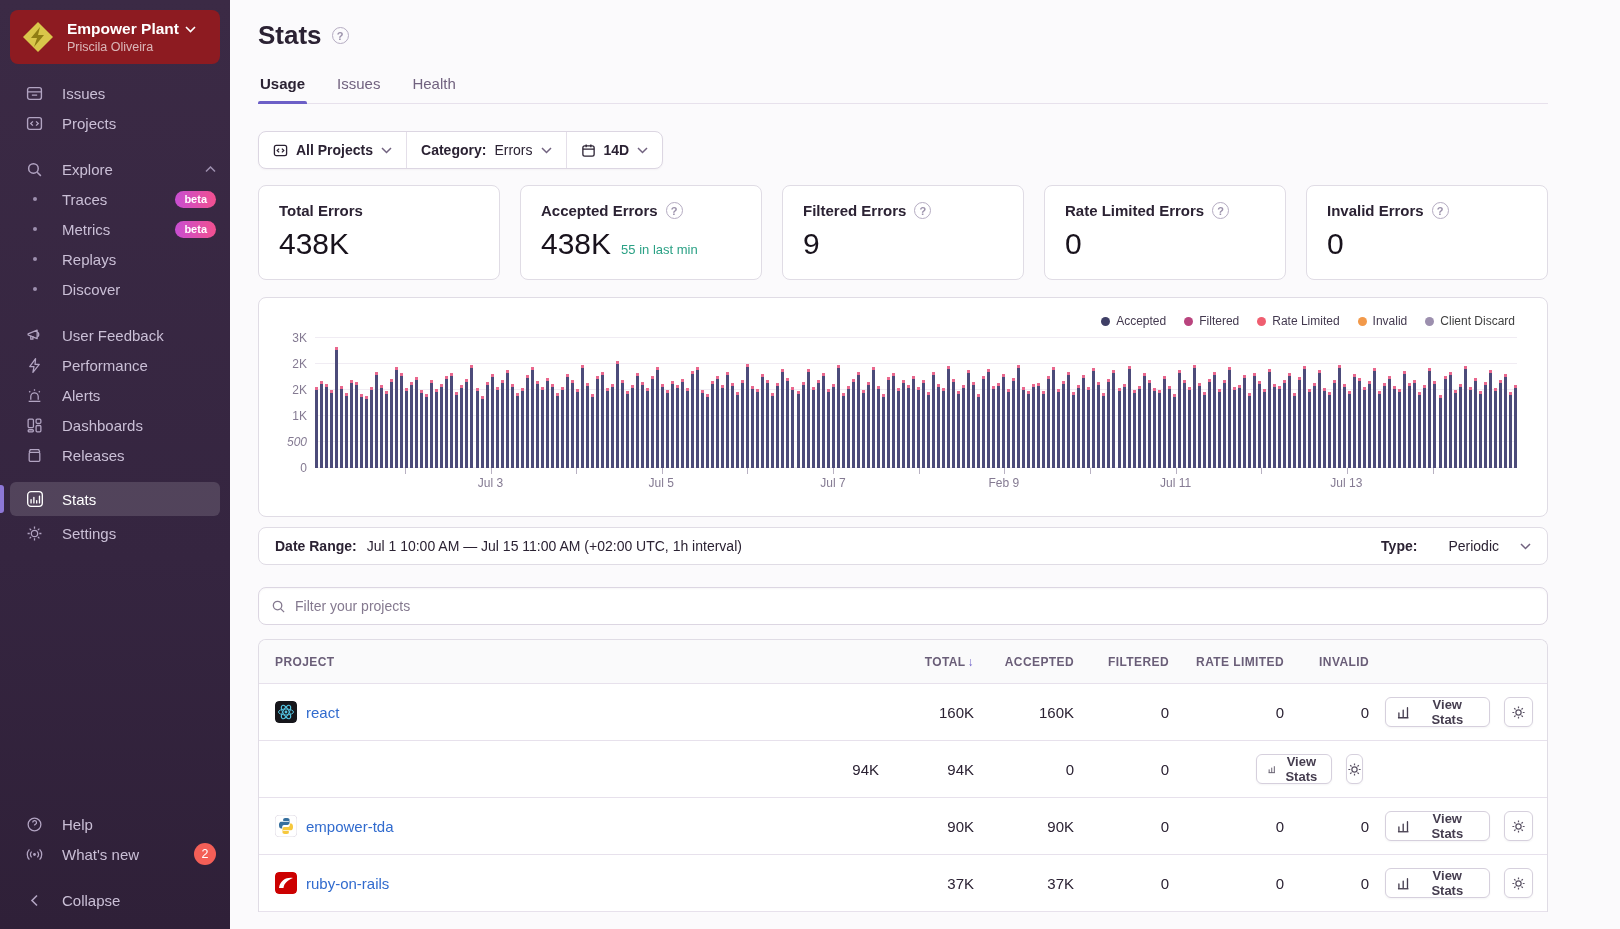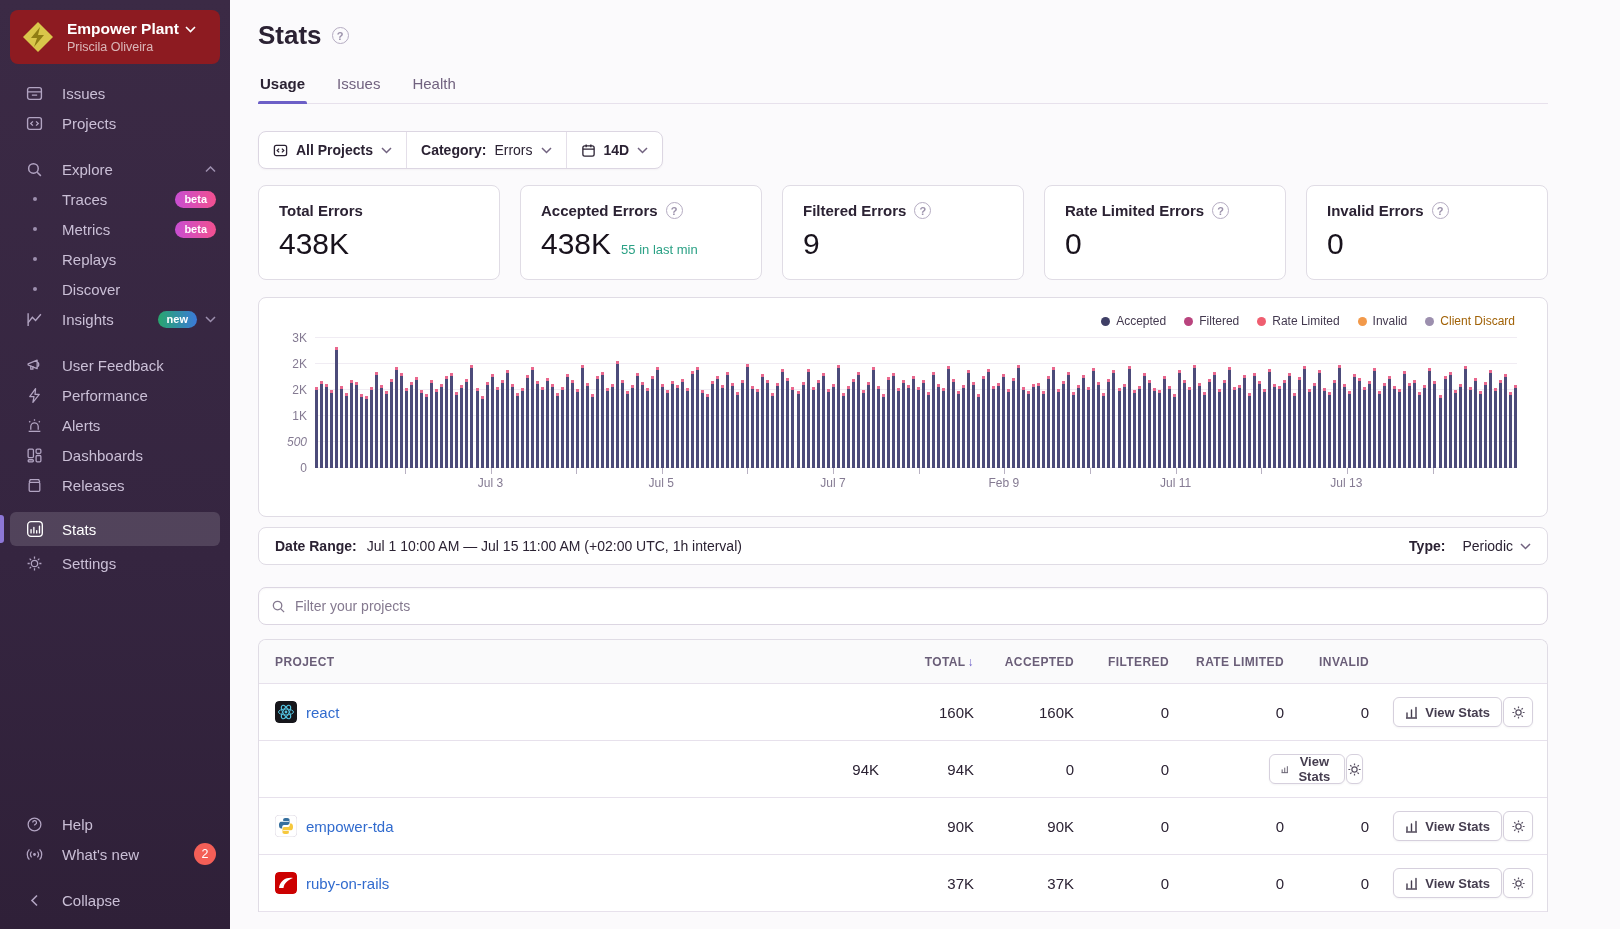--- a/index.html
+++ b/index.html
@@ -87,39 +87,39 @@
   .card-sub { font-size:13px; color:#2ba185; }
 
   
   .chart-card {
     background:#fff; border:1px solid #e0dce5; border-radius:8px; margin-top:17px;
     padding:12px 30px 8px 16px; height:220px; position:relative;
   }
   .legend { display:flex; justify-content:flex-end; gap:18px; font-size:12px; color:#43394f; padding:4px 2px 10px 0; }
   .legend-item { display:flex; align-items:center; gap:6px; cursor:pointer; }
   .legend-item .dot { width:9px; height:9px; border-radius:50%; }
-  .legend-item.muted { color:#a16207; }
+  .legend-item.muted { color:#404040; }
   .chart-wrap { display:flex; }
   .y-axis { width:40px; position:relative; height:130px; }
   .ytick { position:absolute; right:8px; font-size:12px; color:#847a92; }
   .chart-plot { flex:1; position:relative; height:130px; }
   .gridline { position:absolute; left:0; right:0; height:1px; background:#f0ecf3; }
   .bars { position:absolute; inset:0; display:flex; align-items:flex-end; justify-content:space-between; }
   .bar { width:3px; background:var(--bar,#4c4b7a); border-top:3px solid var(--cap,#e9688e); }
   .x-axis { margin-left:40px; position:relative; height:26px; }
   .xtick { position:absolute; top:8px; transform:translateX(-50%); font-size:12px; color:#847a92; }
   .tickmark { position:absolute; top:0; width:1px; height:6px; background:#b8b1c2; }
 
   
   .range-bar {
     margin-top:10px; background:#fff; border:1px solid #e0dce5; border-radius:8px;
     height:38px; display:flex; align-items:center; padding:0 16px; font-size:14px;
   }
   .range-bar b { font-weight:bold; margin-right:10px; }
-  .range-type { margin-left:auto; display:flex; align-items:center; gap:7px; cursor:pointer; }
+  .range-type { margin-left:auto; display:flex; align-items:center; gap:21px; cursor:pointer; }
 
   
   .search-bar {
     margin-top:22px; background:#fff; border:1px solid #dcd6e2; border-radius:8px;
     height:38px; display:flex; align-items:center; padding:0 12px; gap:9px;
     box-shadow:inset 0 1px 2px rgba(43,34,51,.04);
   }
   .search-bar input { border:none; outline:none; flex:1; font-size:14px; font-family:inherit; color:#2b2233; background:transparent; }
   .search-bar input::placeholder { color:#84798f; }
 
@@ -128,21 +128,21 @@
   .t-row { display:grid; grid-template-columns:1fr 95px 100px 95px 115px 85px 170px; align-items:center; }
   .t-head { height:44px; background:#fafafb; border-bottom:1px solid #e7e1ec; font-size:12px; font-weight:bold; color:#6a5e78; letter-spacing:.4px; }
   .t-head .cell, .t-body .cell { padding:0 8px; }
   .cell.first { padding-left:16px; }
   .cell.num { text-align:right; }
   .sort-arrow { color:#6c5fc7; font-weight:bold; margin-left:2px; }
   .t-body { height:57px; border-bottom:1px solid #e7e1ec; font-size:15px; }
   .proj { display:flex; align-items:center; gap:9px; }
   .proj-icon { width:22px; height:22px; border-radius:4px; flex:0 0 auto; display:block; }
   .proj a { color:#316bce; text-decoration:none; cursor:pointer; }
-  .cell.actions { display:flex; justify-content:flex-end; align-items:flex-end; gap:1px; padding-right:14px; }
+  .cell.actions { display:flex; justify-content:flex-end; align-items:flex-end; gap:14px; padding-right:14px; }
   .btn {
     display:inline-flex; align-items:center; gap:7px; background:#fff; border:1px solid #d6d0dd;
     border-radius:6px; height:30px; padding:0 11px; font-size:13px; font-weight:bold; color:#453d4f;
     cursor:pointer; box-shadow:0 1px 2px rgba(43,34,51,.05);
   }
   .btn-icon { width:30px; padding:0; justify-content:center; color:#5a5264; }
   svg { display:block; }
 </style>
 </head>
 <body>
@@ -217,35 +217,20 @@
       <span class="nicon">
           <span class="dot"></span>
         </span>
       <span>Replays</span>
     </div>
     <div class="nav-item">
       <span class="nicon">
           <span class="dot"></span>
         </span>
       <span>Discover</span>
-    </div>
-    <div class="nav-item">
-      <span class="nicon">
-          <svg width="17" height="17" viewBox="0 0 16 16" fill="none" stroke="currentColor" stroke-width="1.3">
-            <path d="M2 2v12"></path>
-            <polyline points="2,11 6,6 9,9 14,3"></polyline>
-          </svg>
-        </span>
-      <span>Insights</span>
-      <span class="badge badge-new">new</span>
-      <span class="trail-chev">
-          <svg width="11" height="7" viewBox="0 0 11 7">
-            <polyline points="1,1 5.5,5.5 10,1" fill="none" stroke="currentColor" stroke-width="1.5"></polyline>
-          </svg>
-        </span>
     </div>
     <div class="nav-gap"></div>
     <div class="nav-item">
       <span class="nicon">
           <svg width="17" height="17" viewBox="0 0 16 16" fill="none" stroke="currentColor" stroke-width="1.2">
             <path d="M2 6.5 L10.5 3 V11 L2 7.5 Z" stroke-linejoin="round"></path>
             <path d="M10.5 5 C12.5 5 12.5 9 10.5 9"></path>
             <path d="M4.5 8 v3.5 h2 V8.5"></path>
           </svg>
         </span>

